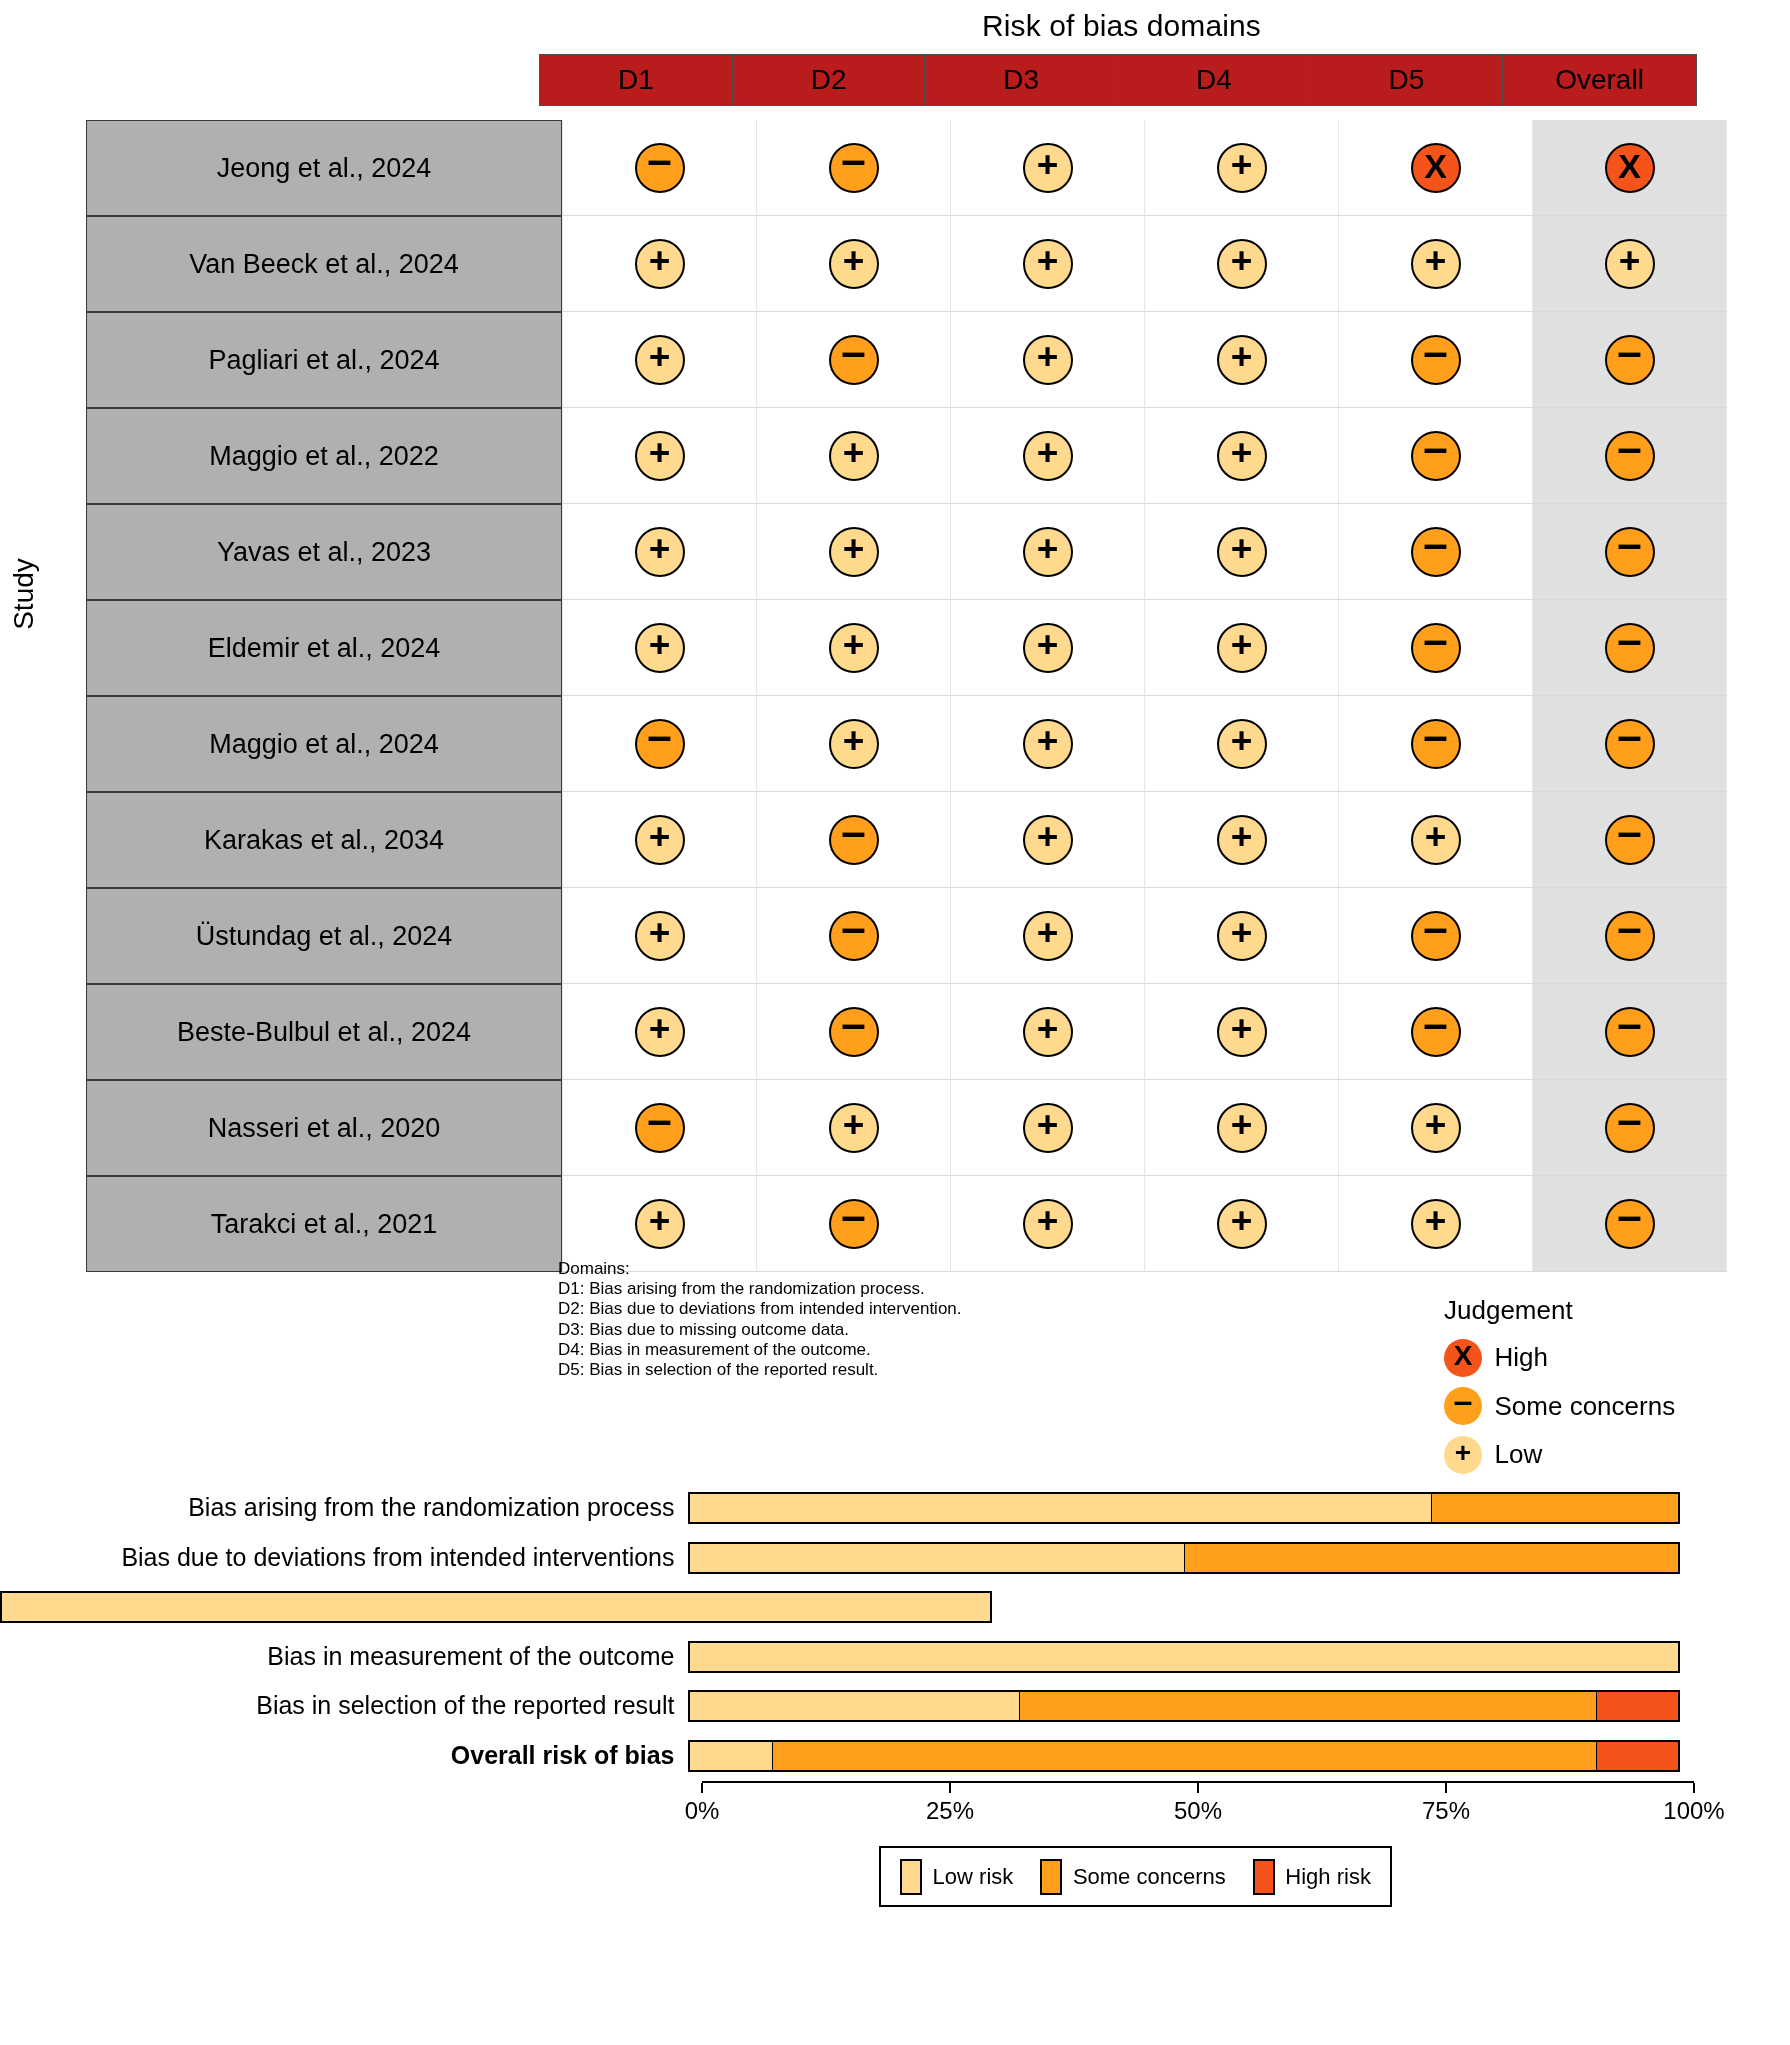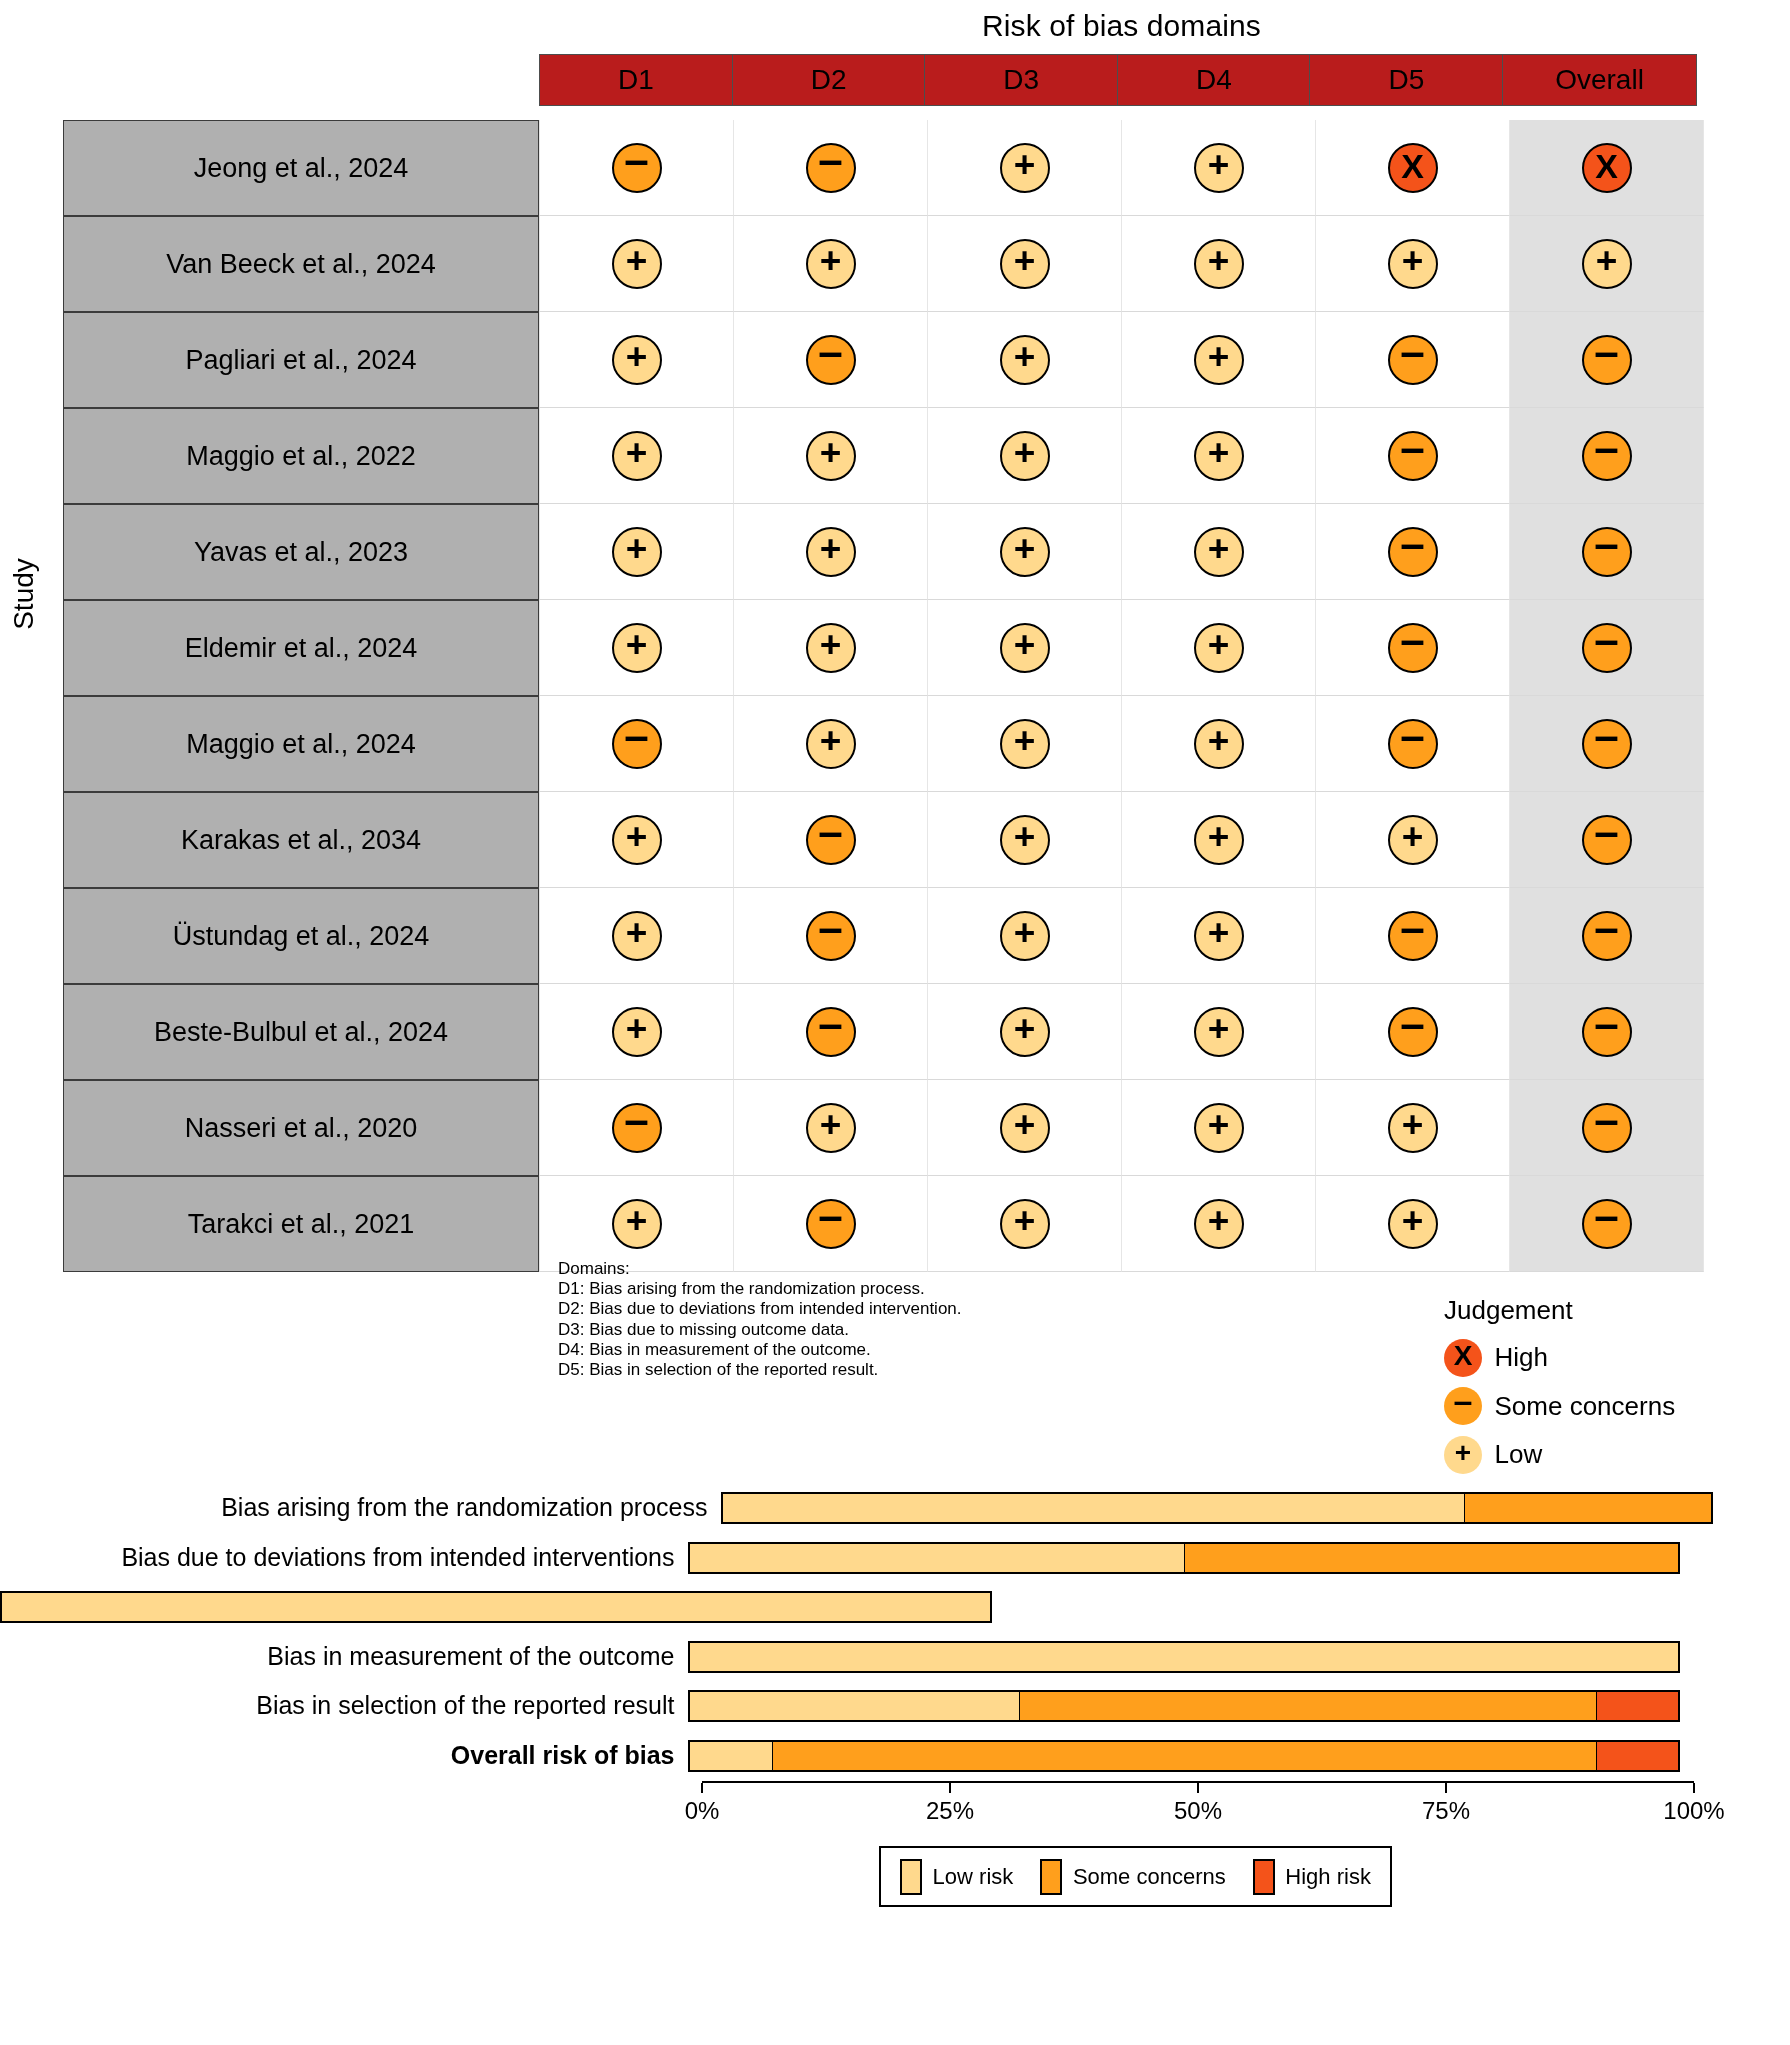--- a/index.html
+++ b/index.html
@@ -37,21 +37,21 @@
   #tl-header .hcell.overall { border-right:1.4px solid #4d4d4d; }
 
   #tl-body { position:absolute; left:63px; top:120px; }
   .trow { display:flex; height:96px; }
   .study-cell {
     width:476px; height:96px;
     background:#b0b0b0;
     border:1.4px solid #3b3b3b;
     margin-bottom:-1.4px;
     display:flex; align-items:center; justify-content:center;
-    font-size:27px; text-align:center;
+    font-size:27px; text-align:center;margin-left:23px;
   }
   .jcell {
     height:96px;
     border-left:1.4px solid #e6e6e6;
     border-bottom:1.4px solid #d9d9d9;
     background:#ffffff;
     display:flex; align-items:center; justify-content:center;
   }
   .jcell.overall-col { background:#e0e0e0; }
   .jcell.last { border-right:1.4px solid #e6e6e6; }
@@ -579,21 +579,21 @@
         <span class="jlegend-dot low">
           <span class="g">+</span>
         </span>
         <span class="jlegend-label">Low</span>
       </div>
     </div>
 </div>
 
 <div id="bars-wrap">
   <div id="bar-rows">
-      <div class="bar-row" style="top: 0px; justify-content: flex-end;">
+      <div class="bar-row" style="top: 0px;">
         <div class="bar-label">Bias arising from the randomization process</div>
         <div class="bar-track">
           <div class="seg low" title="Low risk: 75%" style="width: 75%;"></div>
           <div class="seg some" title="Some concerns: 25%" style="width: 25%;"></div>
         </div>
       </div>
       <div class="bar-row" style="top: 50px;">
         <div class="bar-label">Bias due to deviations from intended interventions</div>
         <div class="bar-track">
           <div class="seg low" title="Low risk: 50%" style="width: 50%;"></div>

